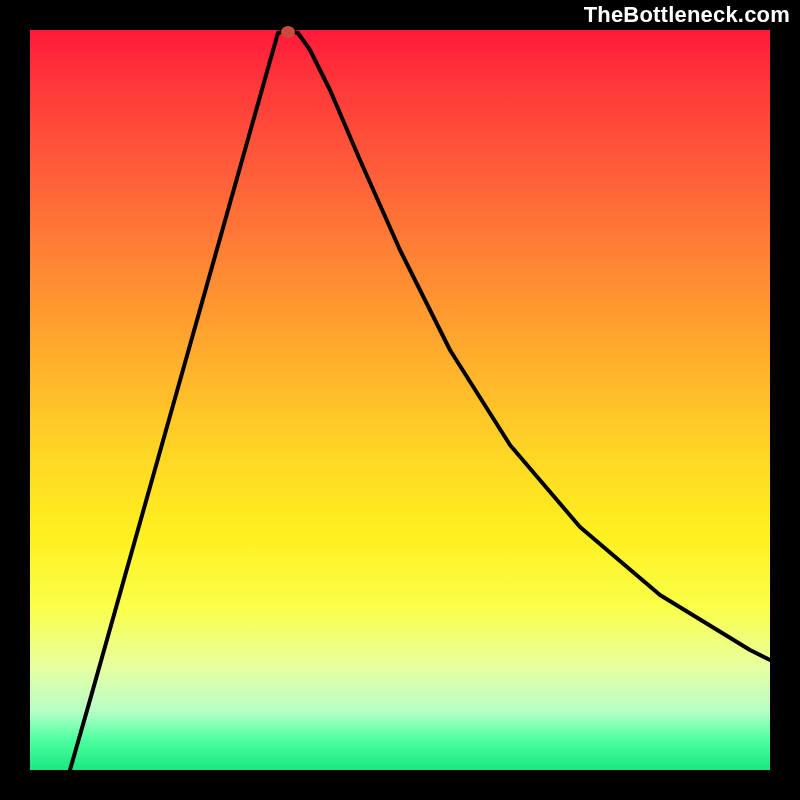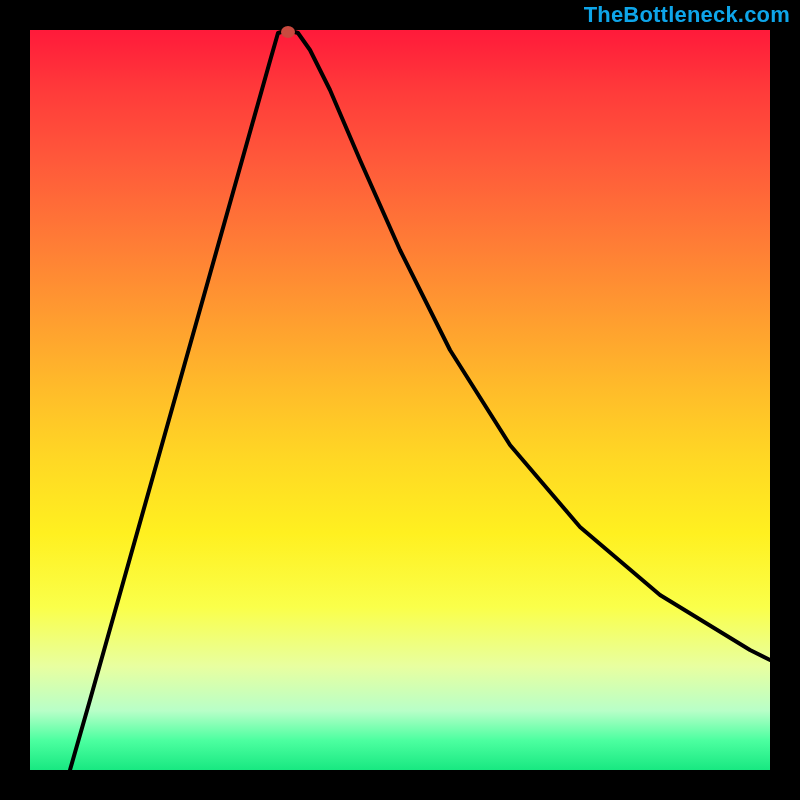--- a/index.html
+++ b/index.html
@@ -10,21 +10,21 @@
     height: 800px;
     background: #000;
   }
   .watermark {
     position: absolute;
     top: 2px;
     right: 10px;
     font-family: Arial, Helvetica, sans-serif;
     font-size: 22px;
     font-weight: 600;
-    color: #0ea5e9;
+    color: #ffffff;
     letter-spacing: 0.2px;
   }
   .plot-area {
     position: absolute;
     left: 30px;
     top: 30px;
     width: 740px;
     height: 740px;
     background: linear-gradient(to bottom,
       #ff1a3a 0%,

